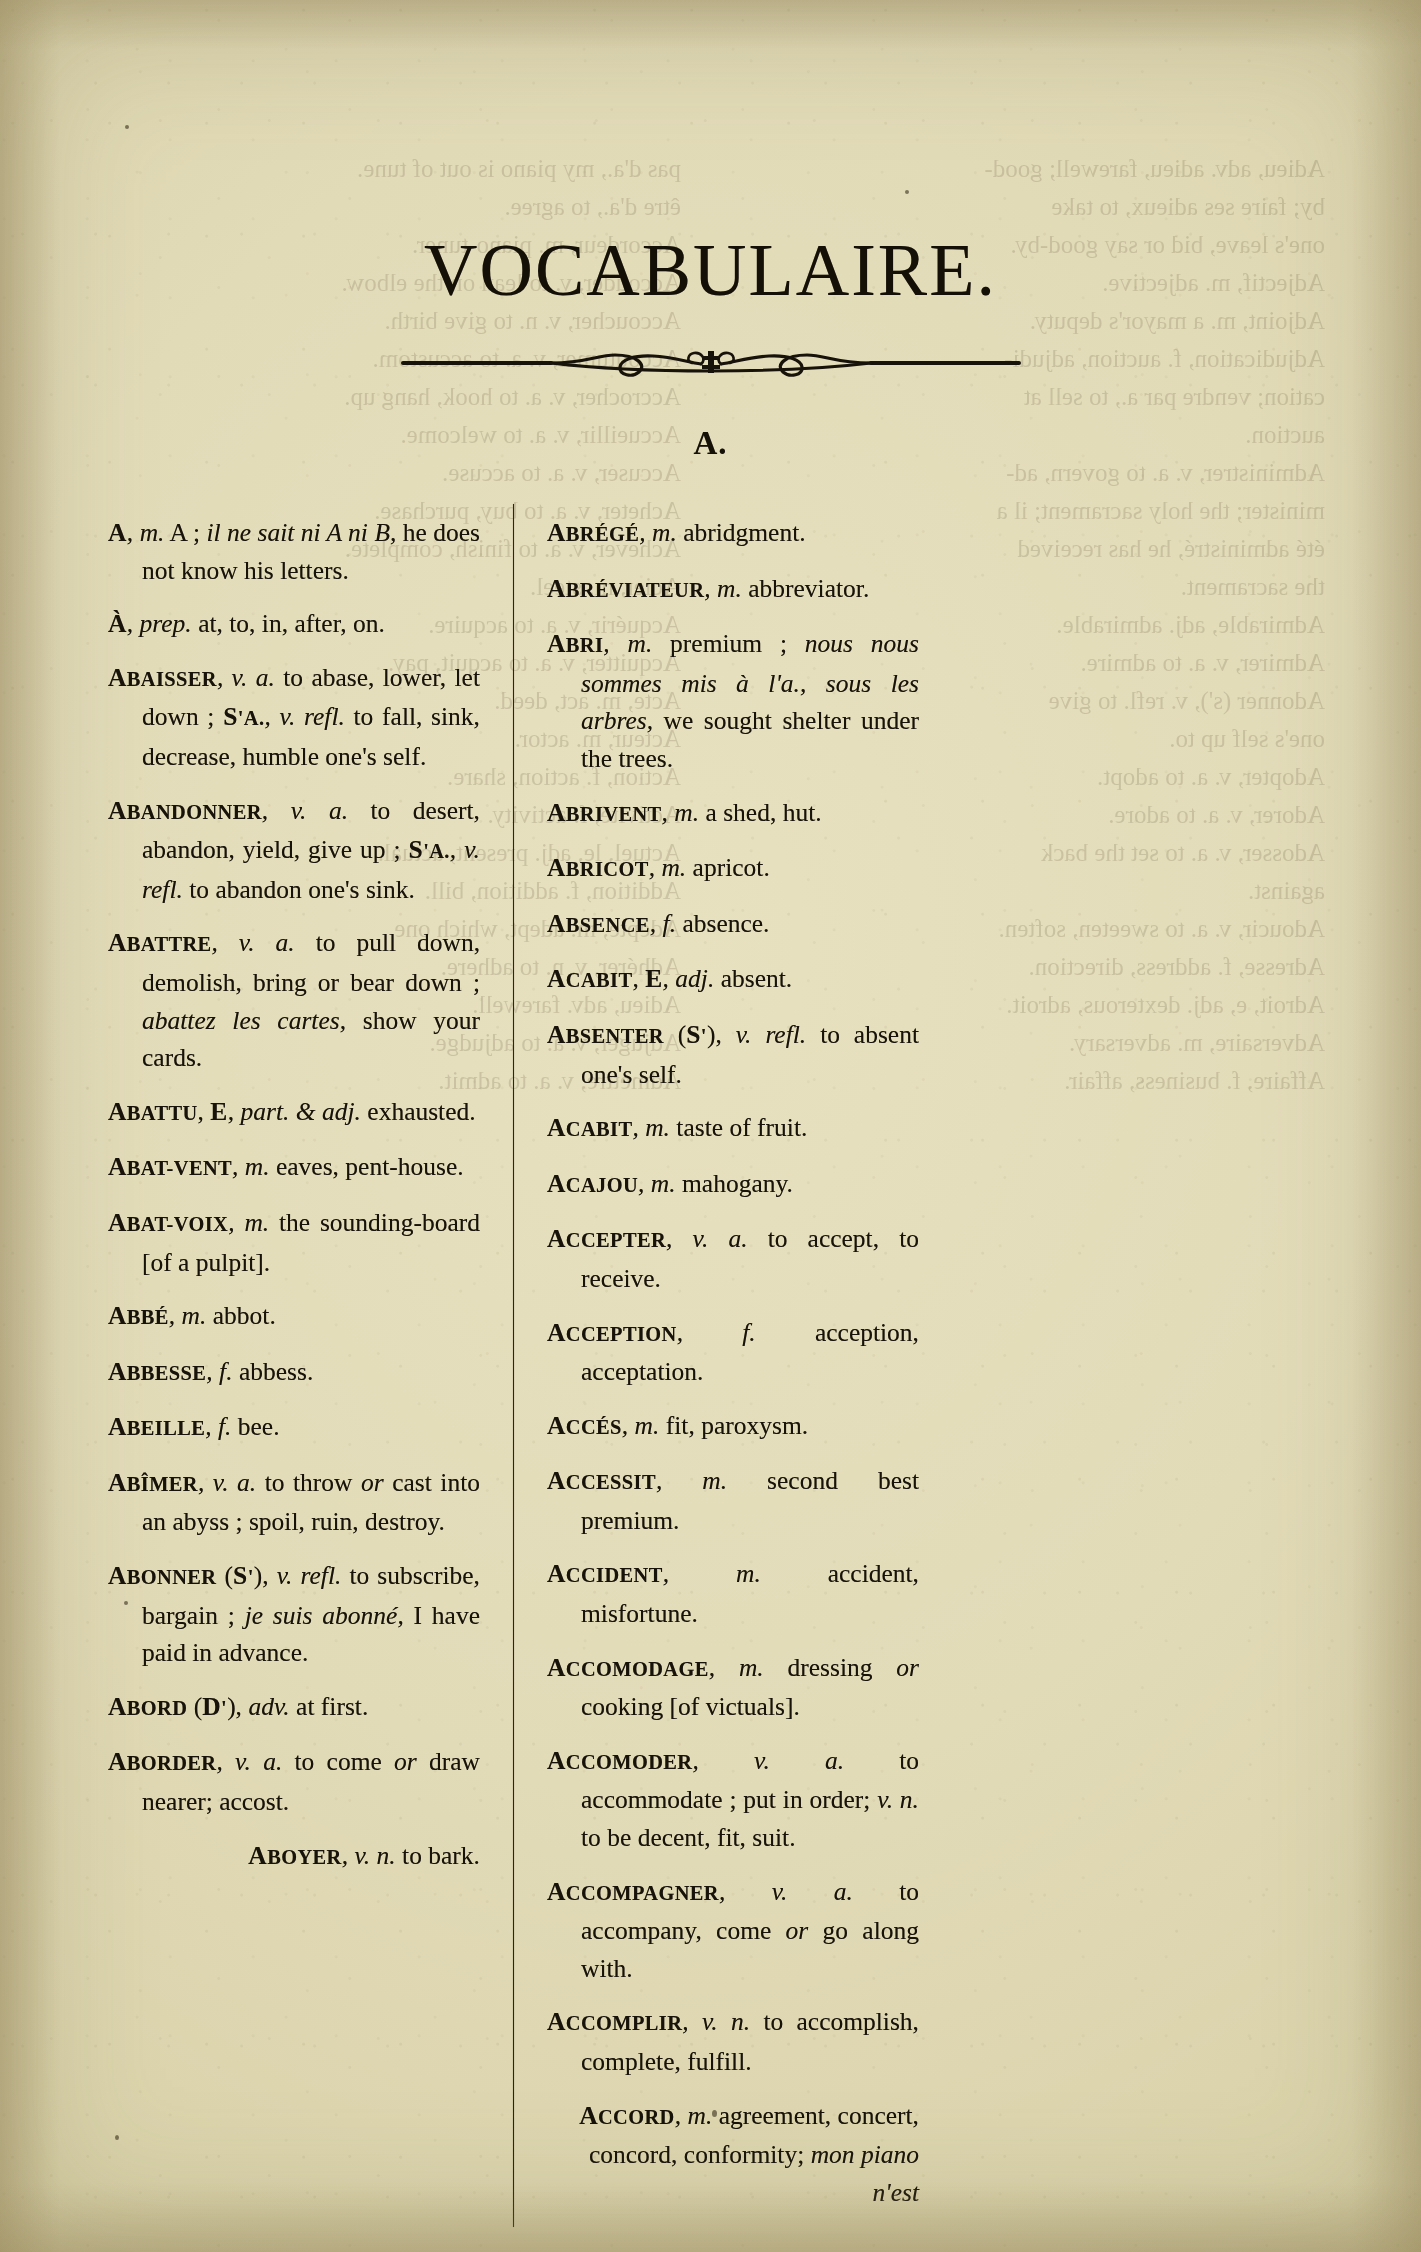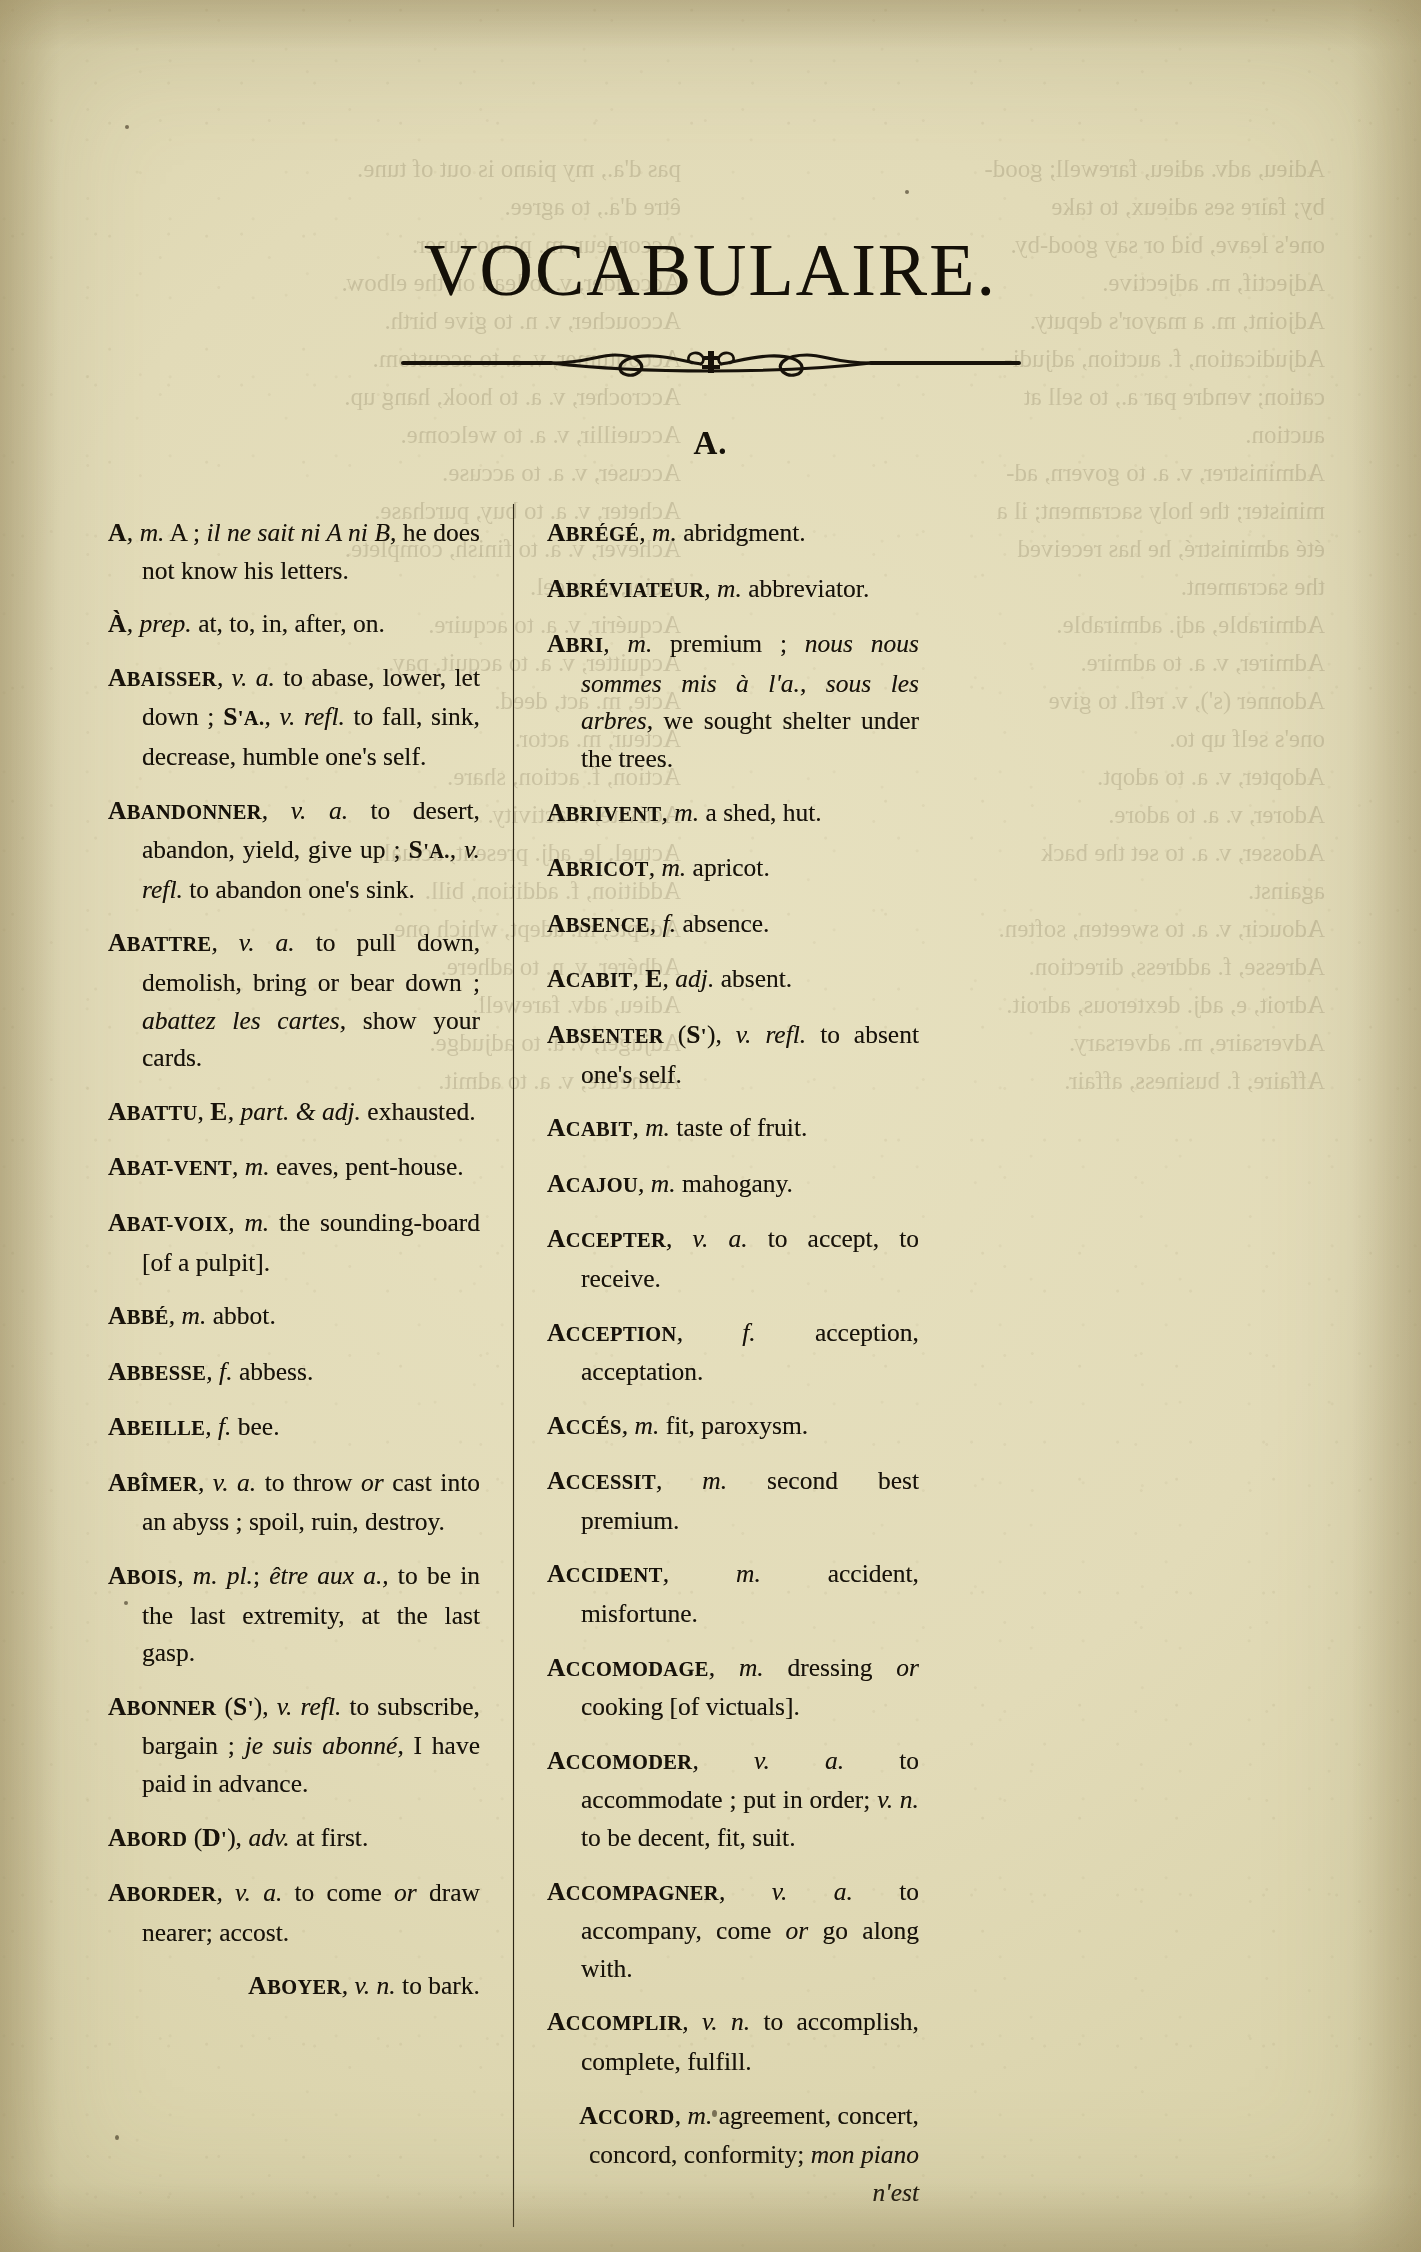--- a/index.html
+++ b/index.html
@@ -235,21 +235,20 @@
         <p class="entry"><span class="hw"><span class="cap">A</span><span class="sc">BAISSER</span></span><span class="it">, v. a.</span><span> to abase, lower, let down ; </span><span class="hw"><span class="cap">S</span><span class="sc">'A.</span></span><span class="it">, v. refl.</span><span> to fall, sink, decrease, humble one's self.</span></p>
         <p class="entry"><span class="hw"><span class="cap">A</span><span class="sc">BANDONNER</span></span><span class="it">, v. a.</span><span> to desert, abandon, yield, give up ; </span><span class="hw"><span class="cap">S</span><span class="sc">'A.</span></span><span class="it">, v. refl.</span><span> to abandon one's sink.</span></p>
         <p class="entry"><span class="hw"><span class="cap">A</span><span class="sc">BATTRE</span></span><span class="it">, v. a.</span><span> to pull down, demolish, bring or bear down ; </span><span class="it">abattez les cartes,</span><span> show your cards.</span></p>
         <p class="entry"><span class="hw"><span class="cap">A</span><span class="sc">BATTU</span></span><span>, </span><span class="hw"><span class="cap">E</span></span><span class="it">, part. &amp; adj.</span><span> exhausted.</span></p>
         <p class="entry"><span class="hw"><span class="cap">A</span><span class="sc">BAT-VENT</span></span><span class="it">, m.</span><span> eaves, pent-house.</span></p>
         <p class="entry"><span class="hw"><span class="cap">A</span><span class="sc">BAT-VOIX</span></span><span class="it">, m.</span><span> the sounding-board [of a pulpit].</span></p>
         <p class="entry"><span class="hw"><span class="cap">A</span><span class="sc">BBÉ</span></span><span class="it">, m.</span><span> abbot.</span></p>
         <p class="entry"><span class="hw"><span class="cap">A</span><span class="sc">BBESSE</span></span><span class="it">, f.</span><span> abbess.</span></p>
         <p class="entry"><span class="hw"><span class="cap">A</span><span class="sc">BEILLE</span></span><span class="it">, f.</span><span> bee.</span></p>
         <p class="entry"><span class="hw"><span class="cap">A</span><span class="sc">BÎMER</span></span><span class="it">, v. a.</span><span> to throw </span><span class="it">or</span><span> cast into an abyss ; spoil, ruin, destroy.</span></p>
-        <p class="entry"><span class="hw"><span class="cap">A</span><span class="sc">BOIS</span></span><span class="it">, m. pl.</span><span>; </span><span class="it">être aux a.,</span><span> to be in the last extremity, at the last gasp.</span></p>
         <p class="entry"><span class="hw"><span class="cap">A</span><span class="sc">BONNER</span></span><span> (</span><span class="hw"><span class="cap">S</span><span class="sc">'</span></span><span>), </span><span class="it">v. refl.</span><span> to subscribe, bargain ; </span><span class="it">je suis abonné,</span><span> I have paid in advance.</span></p>
         <p class="entry"><span class="hw"><span class="cap">A</span><span class="sc">BORD</span></span><span> (</span><span class="hw"><span class="cap">D</span><span class="sc">'</span></span><span>), </span><span class="it">adv.</span><span> at first.</span></p>
         <p class="entry"><span class="hw"><span class="cap">A</span><span class="sc">BORDER</span></span><span class="it">, v. a.</span><span> to come </span><span class="it">or</span><span> draw nearer; accost.</span></p>
         <p class="entry"><span class="hw"><span class="cap">A</span><span class="sc">BOYER</span></span><span class="it">, v. n.</span><span> to bark.</span></p>
       </div>
     <div class="rule"></div>
     <div class="col right" id="col-right">
         <p class="entry"><span class="hw"><span class="cap">A</span><span class="sc">BRÉGÉ</span></span><span class="it">, m.</span><span> abridgment.</span></p>
         <p class="entry"><span class="hw"><span class="cap">A</span><span class="sc">BRÉVIATEUR</span></span><span class="it">, m.</span><span> abbreviator.</span></p>
         <p class="entry"><span class="hw"><span class="cap">A</span><span class="sc">BRI</span></span><span class="it">, m.</span><span> premium ; </span><span class="it">nous nous sommes mis à l'a., sous les arbres,</span><span> we sought shelter under the trees.</span></p>

